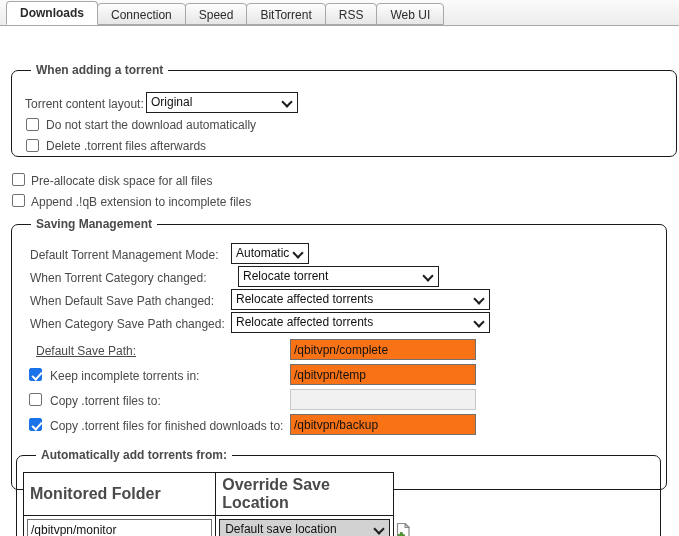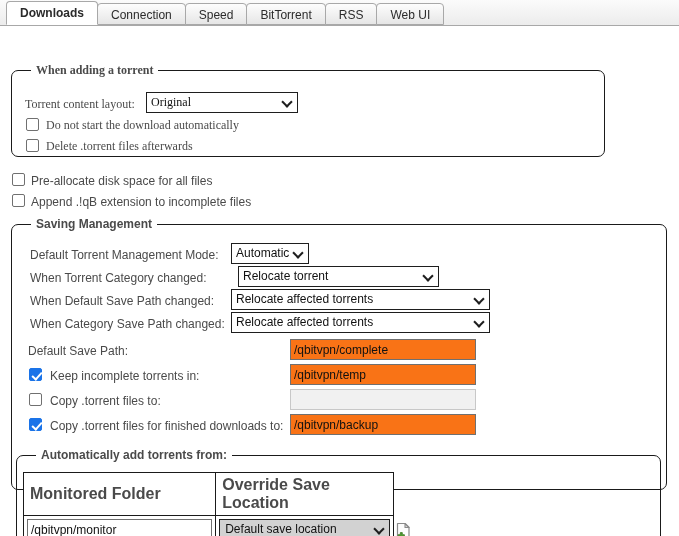--- a/index.html
+++ b/index.html
@@ -223,21 +223,21 @@
   <div class="tab active">Downloads</div>
   <div class="tab">Connection</div>
   <div class="tab">Speed</div>
   <div class="tab">BitTorrent</div>
   <div class="tab">RSS</div>
   <div class="tab">Web UI</div>
 </div>
 
 <div class="page">
 
-  <div class="group" style="left:11px; top:44px; width:594px; height:87px;font-family:Liberation Serif, serif;">
+  <div class="group" style="left:11px; top:44px; width:666px; height:87px;">
     <div class="legend">When adding a torrent</div>
 
     <div class="lbl" style="left:13px; top:25px;">Torrent content layout:</div>
 
     <div class="sel" style="left:134px; top:21px; width:152px;">
       <span>Original</span>
       <span class="chev"></span>
     </div>
 
     <div class="cb" style="left:14px; top:47px;"></div>
@@ -273,21 +273,21 @@
       <span>Relocate affected torrents</span>
       <span class="chev"></span>
     </div>
 
     <div class="lbl" style="left:18px; top:91px;">When Category Save Path changed:</div>
     <div class="sel" style="left:219px; top:87px; width:259px;">
       <span>Relocate affected torrents</span>
       <span class="chev"></span>
     </div>
 
-    <div class="lbl" style="left:16px; top:118px;">Default Save Path:</div>
+    <div class="lbl" style="left:24px; top:118px;text-decoration:underline;">Default Save Path:</div>
     <input class="txt" style="left: 278px; top: 114px; width: 186px;" value="/qbitvpn/complete">
 
     <div class="cb checked" style="left:17px; top:143px;"></div>
     <div class="lbl" style="left:38px; top:143px;">Keep incomplete torrents in:</div>
     <input class="txt" style="left: 278px; top: 139px; width: 186px;" value="/qbitvpn/temp">
 
     <div class="cb" style="left:17px; top:168px;"></div>
     <div class="lbl" style="left:38px; top:168px;">Copy .torrent files to:</div>
     <input class="txt disabled" disabled="" style="left: 278px; top: 164px; width: 186px;" value="">
 

